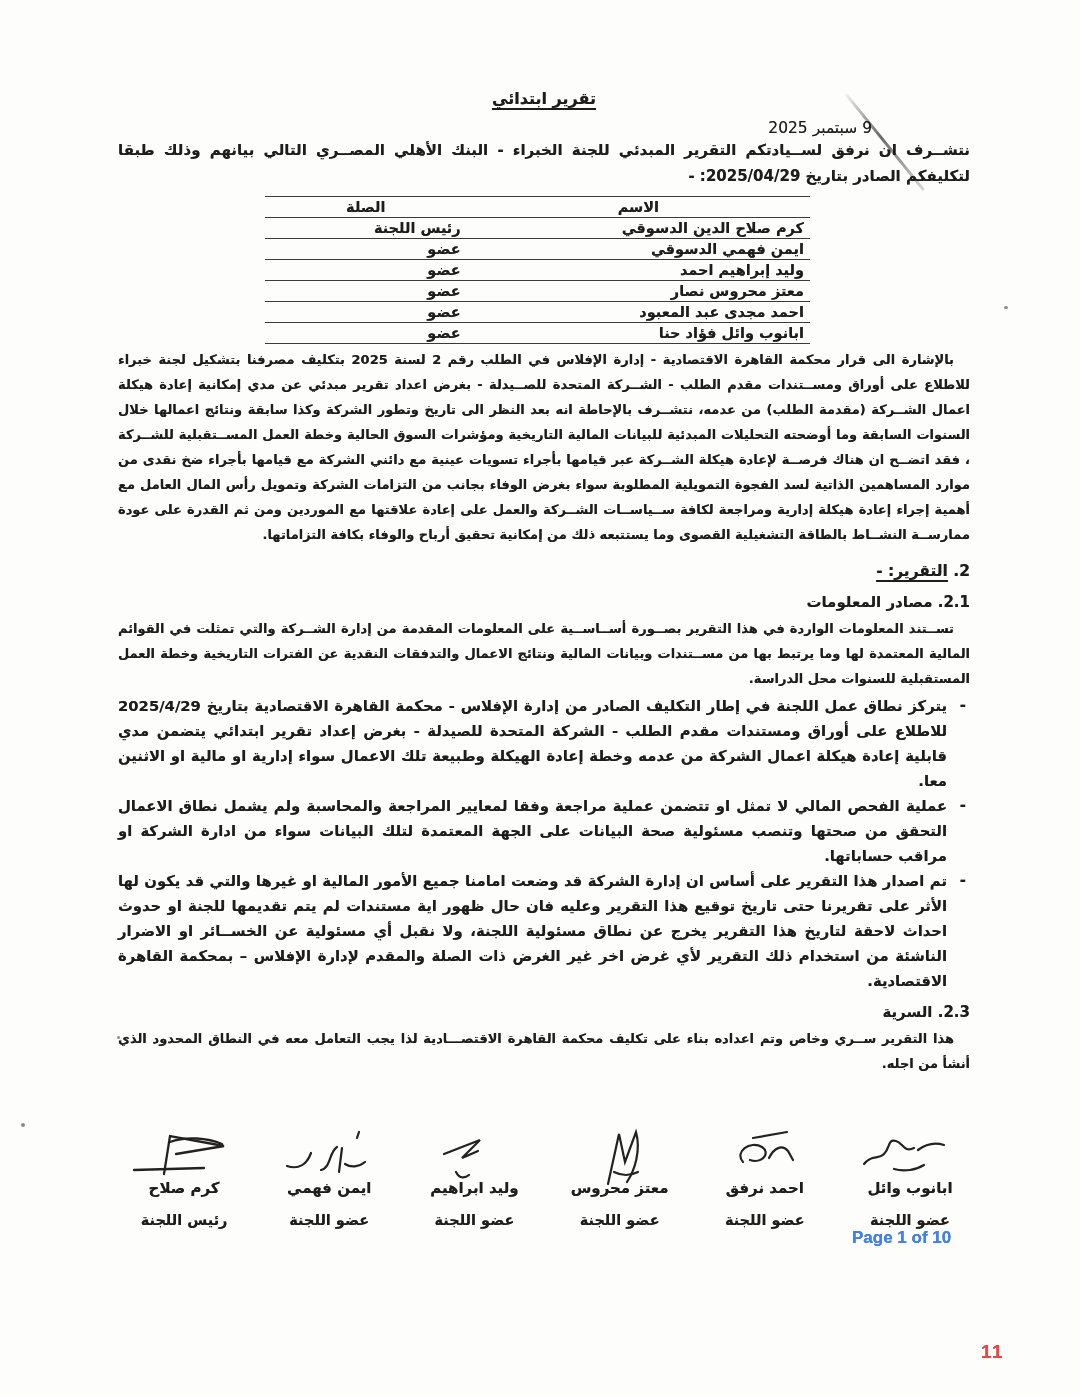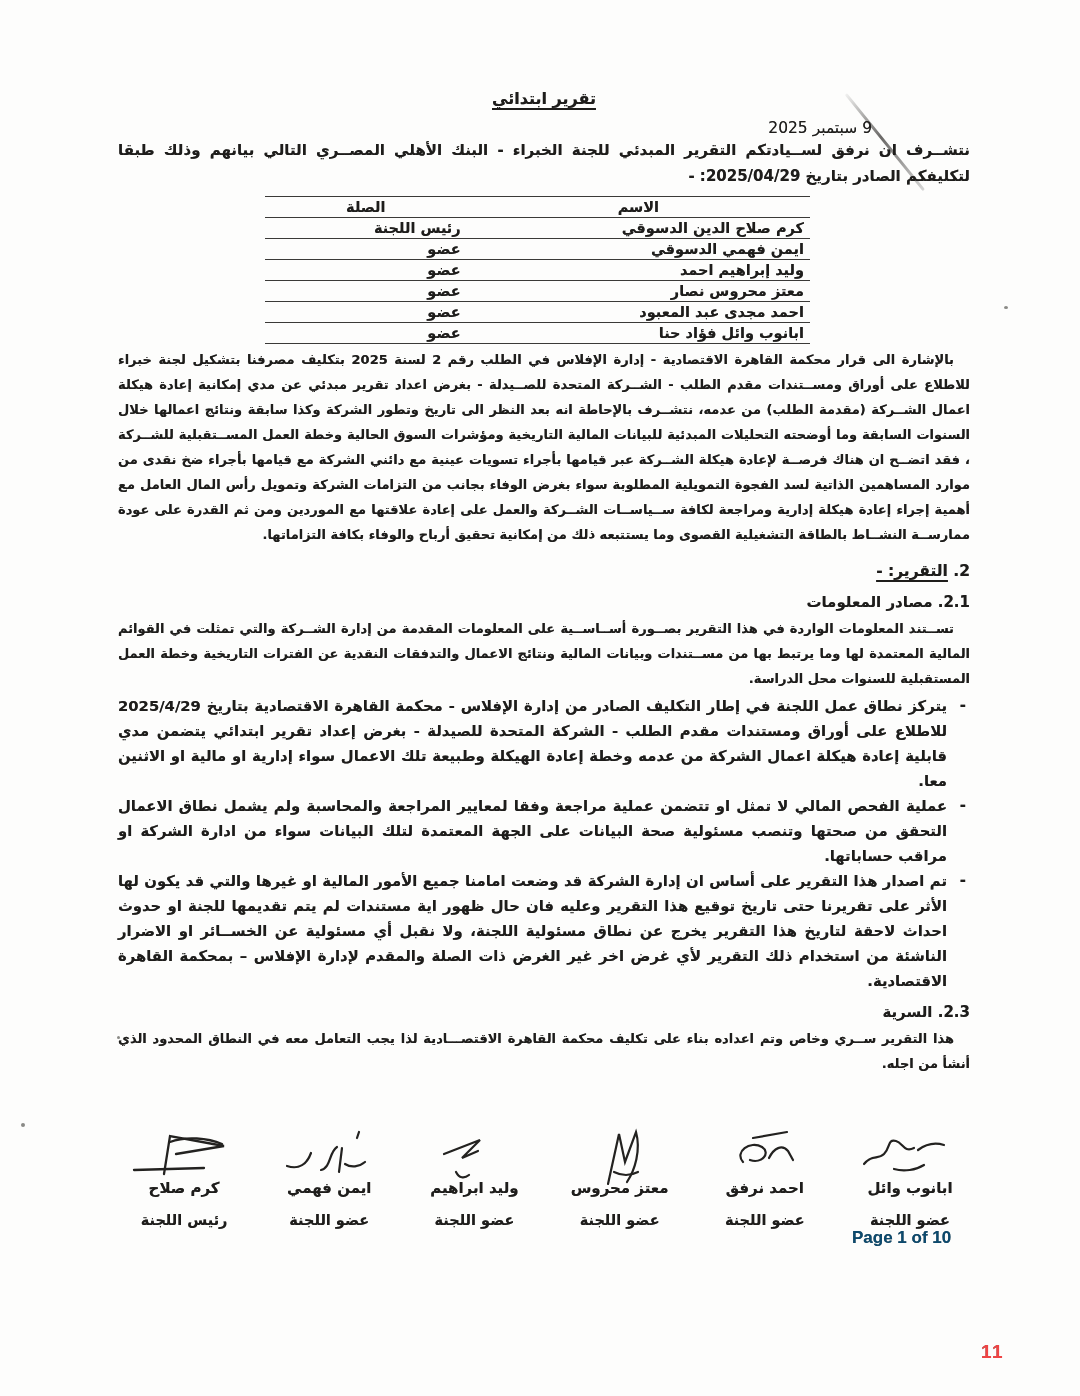--- a/index.html
+++ b/index.html
@@ -41,21 +41,21 @@
   .bullet .txt { flex:1; font-size:14.8px; font-weight:700; line-height:25px; text-align:justify; }
 
   .sig-row { position:absolute; left:118px; right:104px; top:1128px; z-index:3;
     direction:rtl; display:flex; justify-content:space-between; }
   .sig { width:132px; text-align:center; }
   .sig svg { display:block; margin:0 auto -8px auto; overflow:visible; }
   .sig .name { font-size:15px; font-weight:700; line-height:20px; }
   .sig .role { font-size:14.5px; font-weight:700; margin-top:14px; }
 
   .page-label { position:absolute; left:852px; top:1228px; z-index:4; direction:ltr;
-    font-family:"Liberation Sans", sans-serif; font-size:17px; font-weight:700; color:#0c4a6e; }
+    font-family:"Liberation Sans", sans-serif; font-size:17px; font-weight:700; color:#3b82f6; }
   .page-num { position:absolute; left:981px; top:1341px; direction:ltr;
     font-family:"Liberation Sans", sans-serif; font-size:19px; font-weight:700; letter-spacing:1.5px; color:#ef4444; }
 
   .crease { position:absolute; top:93px; left:847px; width:124px; height:3px;
     transform:rotate(51deg); transform-origin:0 0; border-radius:3px;
     background:linear-gradient(90deg, rgba(130,130,130,.1), rgba(70,68,66,.8) 45%, rgba(100,100,100,.25)); }
   .speck { position:absolute; background:#8a8a86; border-radius:50%; }
 </style>
 </head>
 <body>

